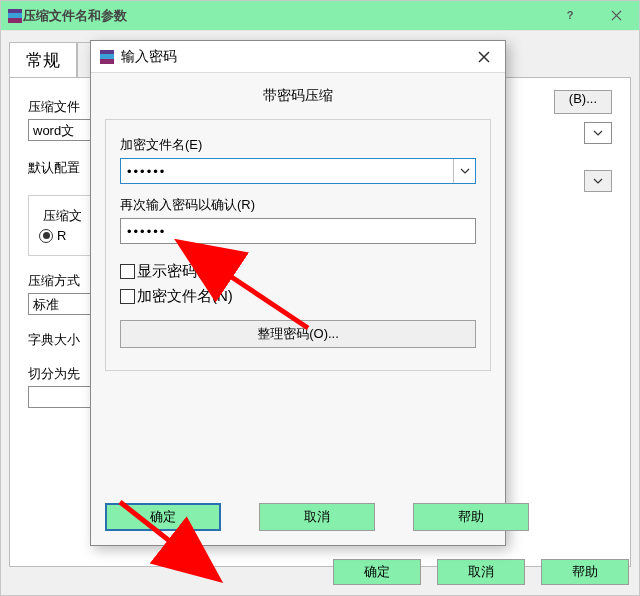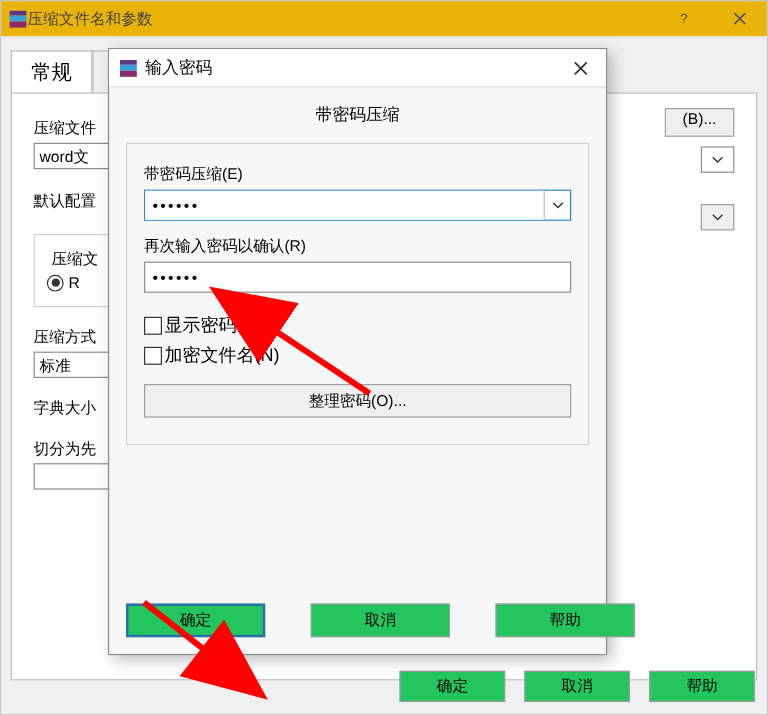--- a/index.html
+++ b/index.html
@@ -17,25 +17,26 @@
 
   
   .parent-window {
     position: absolute;
     left: 0; top: 0; right: 0; bottom: 0;
     border: 1px solid #c7c7c7;
     background: #f0f0f0;
   }
   .parent-titlebar {
     height: 30px;
-    background: #eab308;
+    background: #86efac;
     border-bottom: 1px solid #e5e5e5;
     display: flex;
     align-items: center;
     padding: 0 0 0 6px;
+    font-weight: bold;
   }
   .parent-titlebar .title {
     flex: 1;
     color: #444;
     font-size: 13px;
   }
   .sys-btn {
     width: 46px; height: 30px;
     display: flex; align-items: center; justify-content: center;
     color: #555;
@@ -120,21 +121,21 @@
     position: absolute;
     right: 10px;
     bottom: 10px;
     display: flex;
     gap: 16px;
   }
   .btn {
     min-width: 88px;
     height: 26px;
     border: 1px solid #9c9c9c;
-    background: #22c55e;
+    background: #86efac;
     font-size: 13px;
     display: inline-flex;
     align-items: center;
     justify-content: center;
     padding: 0 14px;
   }
 
   
   .modal {
     position: absolute;
@@ -342,21 +343,21 @@
           <path d="M1 1 L11 11 M11 1 L1 11" stroke="#333" stroke-width="1.5"></path>
         </svg>
     </div>
   </div>
 
   <div class="modal-body">
     <div class="modal-heading">带密码压缩</div>
 
     <div class="field-group">
 
-      <div class="m-label">带密码压缩(E)</div>
+      <div class="m-label">加密文件名(E)</div>
       <div class="m-combo">
         <input type="text" value="••••••" style="">
         <div class="drop">
           <svg class="chevron-down" viewBox="0 0 10 6">
               <path d="M1 1 L5 5 L9 1" fill="none" stroke="#333" stroke-width="1.2"></path>
             </svg>
         </div>
       </div>
 
       <div class="m-label">再次输入密码以确认(R)</div>

